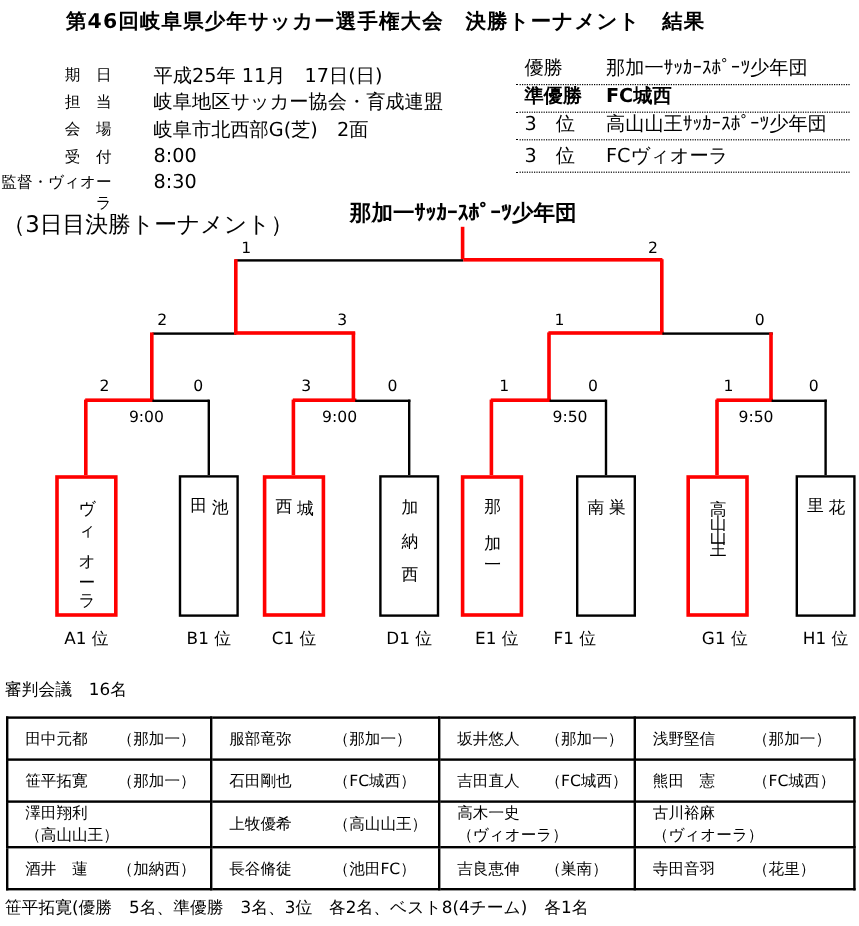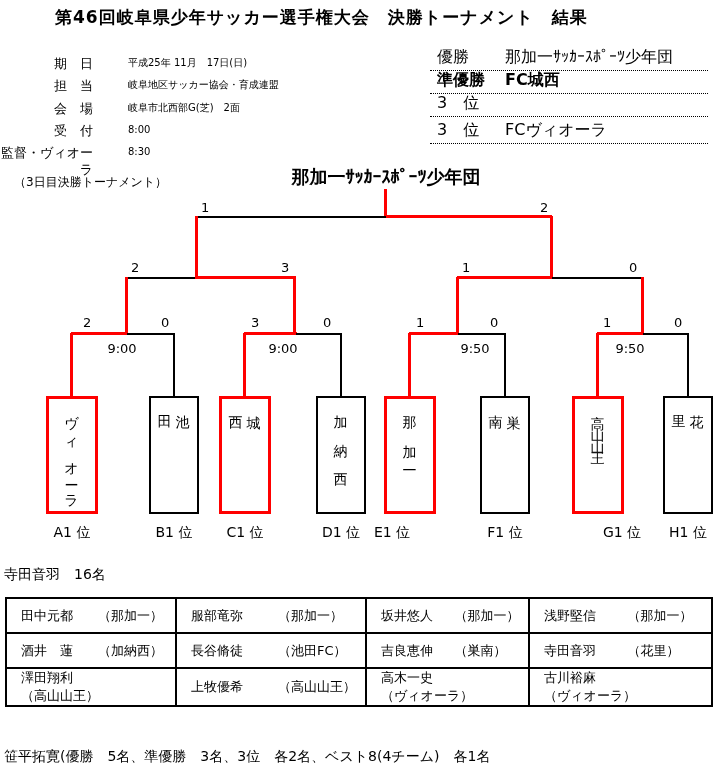--- a/index.html
+++ b/index.html
@@ -4,25 +4,25 @@
 <style>
   html,body{margin:0;padding:0;background:#fff;}
   body{width:716px;height:772px;position:relative;overflow:hidden;
        font-family:"DejaVu Sans",sans-serif;color:#000;}
   .hl{position:absolute;height:2px;background:#000;}
   .vl{position:absolute;width:2px;background:#000;}
   .hl.r{height:3px;background:#f00;}
   .vl.r{width:3px;background:#f00;}
   .title{position:absolute;left:55px;top:6px;font-size:17px;font-weight:bold;letter-spacing:1px;}
   .info-label{position:absolute;left:0;width:93px;text-align:right;font-size:13px;line-height:17px;}
-  .info-value{position:absolute;left:128px;font-size:10px;line-height:17px;white-space:nowrap;}
+  .info-value{position:absolute;left:128px;font-size:16px;line-height:17px;white-space:nowrap;}
   .res-row{position:absolute;left:430px;width:278px;height:23px;border-bottom:1px dotted #000;}
   .res-label{position:absolute;left:7px;bottom:2px;font-size:16px;white-space:nowrap;}
   .res-value{position:absolute;left:75px;bottom:2px;font-size:16px;white-space:nowrap;}
-  .round-label{position:absolute;left:14px;top:174px;font-size:12px;}
+  .round-label{position:absolute;left:2px;top:174px;font-size:19px;}
   .champion{position:absolute;left:386px;top:165px;transform:translateX(-50%);
             font-size:18px;font-weight:bold;white-space:nowrap;}
   .score{position:absolute;font-size:13px;line-height:14px;}
   .mtime{position:absolute;font-size:13px;transform:translateX(-50%);font-weight:normal;}
   .team-box{position:absolute;top:396px;height:118px;box-sizing:border-box;
             display:flex;justify-content:center;background:#fff;}
   .team-box.win{border:3px solid #f00;width:52px;}
   .team-box.lose{border:2px solid #000;width:50px;}
   .vtext{writing-mode:vertical-rl;text-orientation:upright;font-size:14px;padding-top:6px;}
   .ls2{letter-spacing:72px;} .ls3{letter-spacing:29px;} .ls4{letter-spacing:12px;} .ls5{letter-spacing:8px;}
@@ -56,20 +56,21 @@
   <div class="res-row" style="top:47px;">
     <span class="res-label">優勝</span>
     <span class="res-value">那加一ｻｯｶｰｽﾎﾟｰﾂ少年団</span>
   </div>
   <div class="res-row" style="top:70px;font-weight:bold;">
     <span class="res-label">準優勝</span>
     <span class="res-value">FC城西</span>
   </div>
   <div class="res-row" style="top:93px;">
     <span class="res-label">3　位</span>
+    <span class="res-value">高山山王ｻｯｶｰｽﾎﾟｰﾂ少年団</span>
   </div>
   <div class="res-row" style="top:120px;">
     <span class="res-label">3　位</span>
     <span class="res-value">FCヴィオーラ</span>
   </div>
 </div>
 
 <div>
   <div class="round-label">（3日目決勝トーナメント）</div>
   <div class="champion">那加一ｻｯｶｰｽﾎﾟｰﾂ少年団</div>
@@ -151,50 +152,56 @@
       <span class="vtext ls4">高山山王</span>
     </div>
   <div class="team-box lose" style="left:663px;">
       <span class="vtext ls2">花里</span>
     </div>
 
   <div class="seed" style="left:32px;">A1 位</div>
   <div class="seed" style="left:134px;">B1 位</div>
   <div class="seed" style="left:205px;">C1 位</div>
   <div class="seed" style="left:301px;">D1 位</div>
-  <div class="seed" style="left:352px;">E1 位</div>
-  <div class="seed" style="left:465px;">F1 位</div>
-  <div class="seed" style="left:582px;">G1 位</div>
+  <div class="seed" style="left:374px;">E1 位</div>
+  <div class="seed" style="left:439px;">F1 位</div>
+  <div class="seed" style="left:564px;">G1 位</div>
   <div class="seed" style="left:648px;">H1 位</div>
 </div>
 
-<div class="tbl-head">寺田音羽　16名</div>
+<div class="tbl-head">審判会議　16名</div>
 
 <table class="players">
   <colgroup>
       <col style="width:170px;">
       <col style="width:190px;">
       <col style="width:163px;">
       <col style="width:183px;">
     </colgroup>
   <tbody>
       <tr>
     <td><span class="pname">田中元都</span><span class="pteam">（那加一）</span></td>
     <td><span class="pname">服部竜弥</span><span class="pteam">（那加一）</span></td>
     <td><span class="pname">坂井悠人</span><span class="pteam">（那加一）</span></td>
     <td><span class="pname">浅野堅信</span><span class="pteam">（那加一）</span></td>
   </tr>
   <tr>
-    <td><span class="pname">酒井　蓮</span><span class="pteam">（加納西）</span></td>
-    <td><span class="pname">長谷脩徒</span><span class="pteam">（池田FC）</span></td>
-    <td><span class="pname">吉良恵伸</span><span class="pteam">（巣南）</span></td>
-    <td><span class="pname">寺田音羽</span><span class="pteam">（花里）</span></td>
+    <td><span class="pname">笹平拓寛</span><span class="pteam">（那加一）</span></td>
+    <td><span class="pname">石田剛也</span><span class="pteam">（FC城西）</span></td>
+    <td><span class="pname">吉田直人</span><span class="pteam">（FC城西）</span></td>
+    <td><span class="pname">熊田　憲</span><span class="pteam">（FC城西）</span></td>
   </tr>
   <tr>
     <td><span class="pname">澤田翔利</span><span class="pteam">（高山山王）</span></td>
     <td><span class="pname">上牧優希</span><span class="pteam">（高山山王）</span></td>
     <td><span class="pname">高木一史</span><span class="pteam">（ヴィオーラ）</span></td>
     <td><span class="pname">古川裕麻</span><span class="pteam">（ヴィオーラ）</span></td>
   </tr>
+  <tr>
+    <td><span class="pname">酒井　蓮</span><span class="pteam">（加納西）</span></td>
+    <td><span class="pname">長谷脩徒</span><span class="pteam">（池田FC）</span></td>
+    <td><span class="pname">吉良恵伸</span><span class="pteam">（巣南）</span></td>
+    <td><span class="pname">寺田音羽</span><span class="pteam">（花里）</span></td>
+  </tr>
 </tbody>
   </table>
 
 <div class="footnote">笹平拓寛(優勝　5名、準優勝　3名、3位　各2名、ベスト8(4チーム)　各1名</div>
 
 </body></html>

